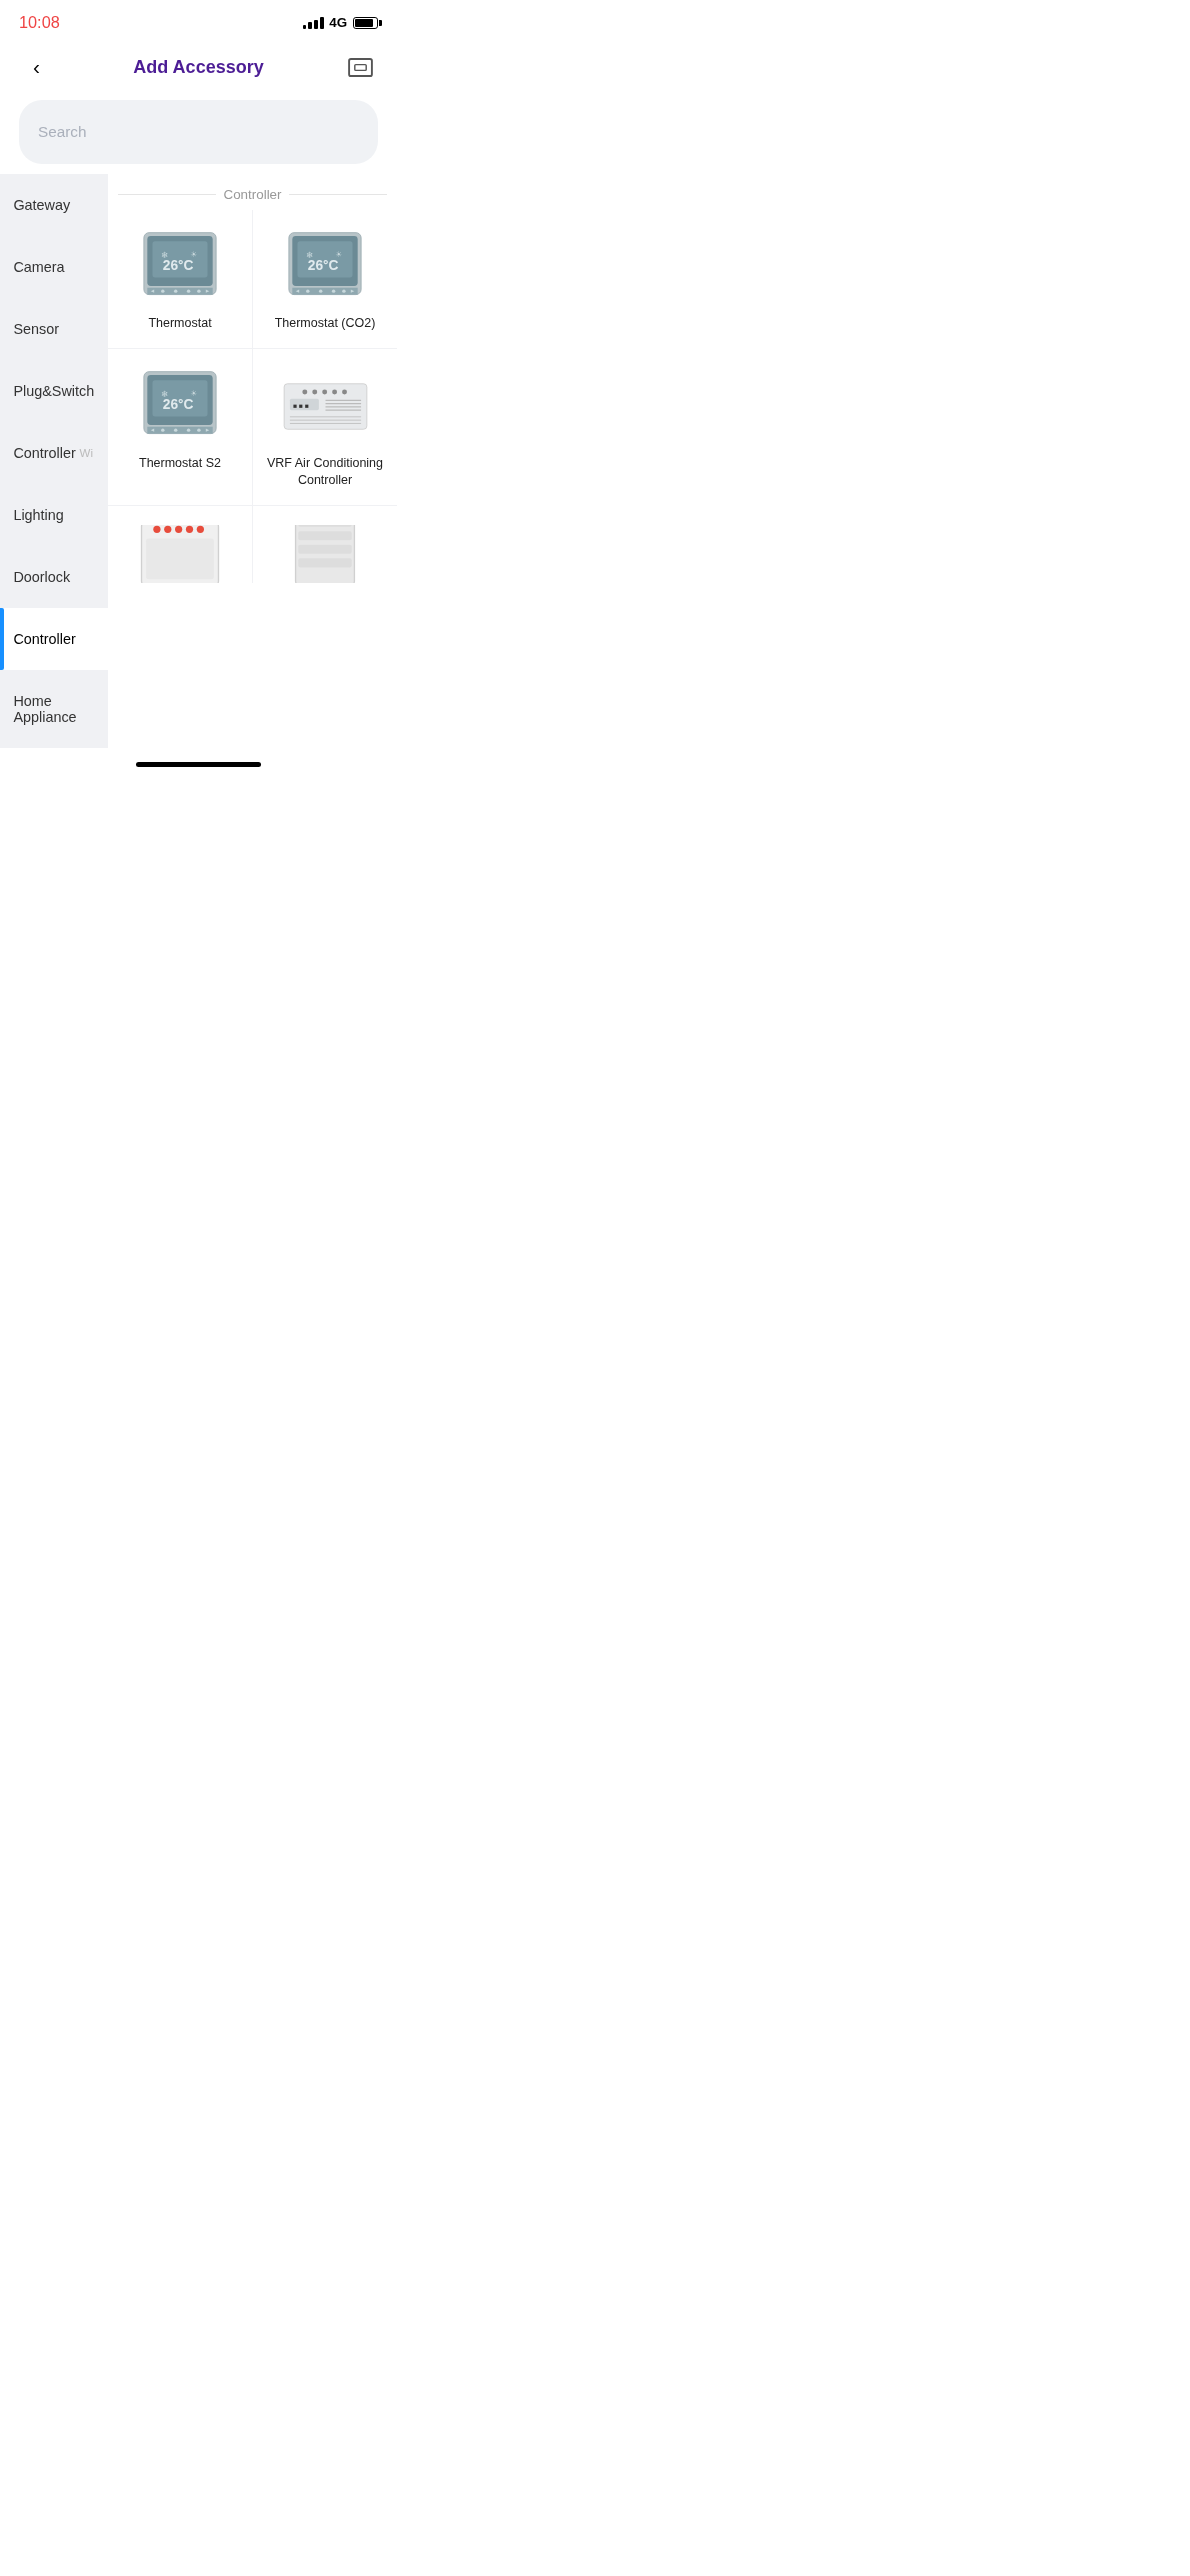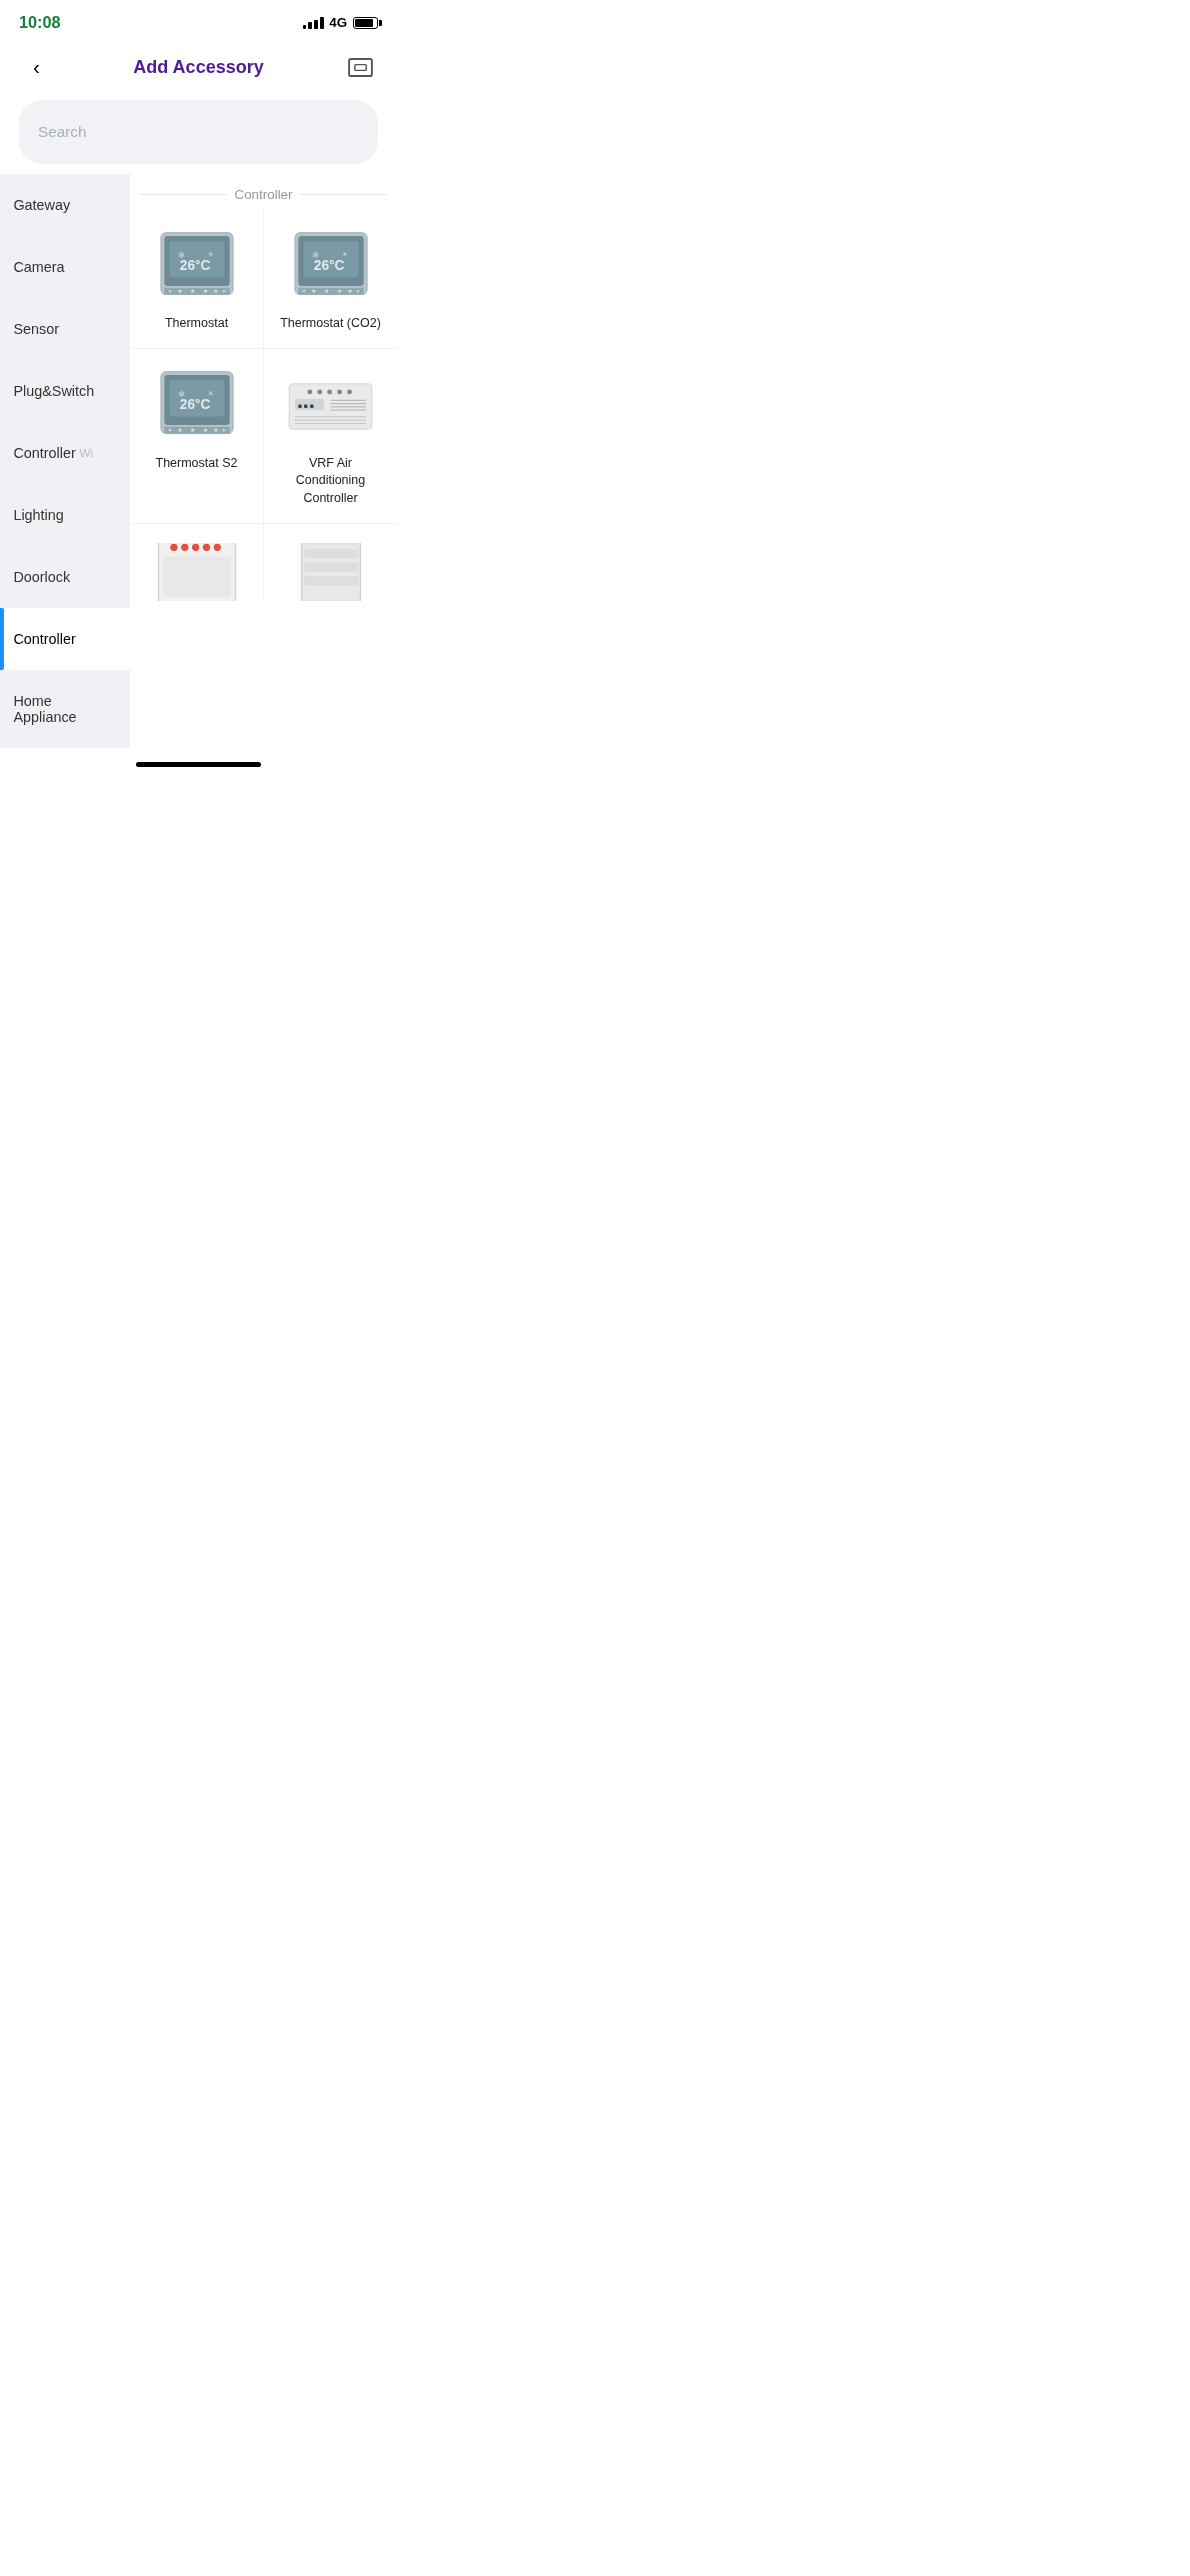--- a/index.html
+++ b/index.html
@@ -16,22 +16,22 @@
     
     .status-bar {
       display: flex;
       justify-content: space-between;
       align-items: center;
       padding: 13.4px 19px 7.7px;
       background: #fff;
     }
     .status-time {
       font-size: 16.3px;
-      font-weight: 700;
-      color: #15803d;
+      font-weight: 400;
+      color: #ef4444;
       text-align: center;
     }
     .status-right {
       display: flex;
       align-items: center;
       gap: 5.8px;
       justify-content: space-between;
     }
     .signal-bars {
       display: flex;
@@ -130,21 +130,21 @@
     }
 
     
     .main-content {
       display: flex;
       background: #f5f6f8;
     }
 
     
     .sidebar {
-      width: 130px;
+      width: 108px;
       background: #f0f1f4;
       flex-shrink: 0;
     }
     .sidebar-item {
       padding: 23px 13.4px;
       font-size: 14.4px;
       color: #333;
       cursor: pointer;
       position: relative;
       background: #f0f1f4;

